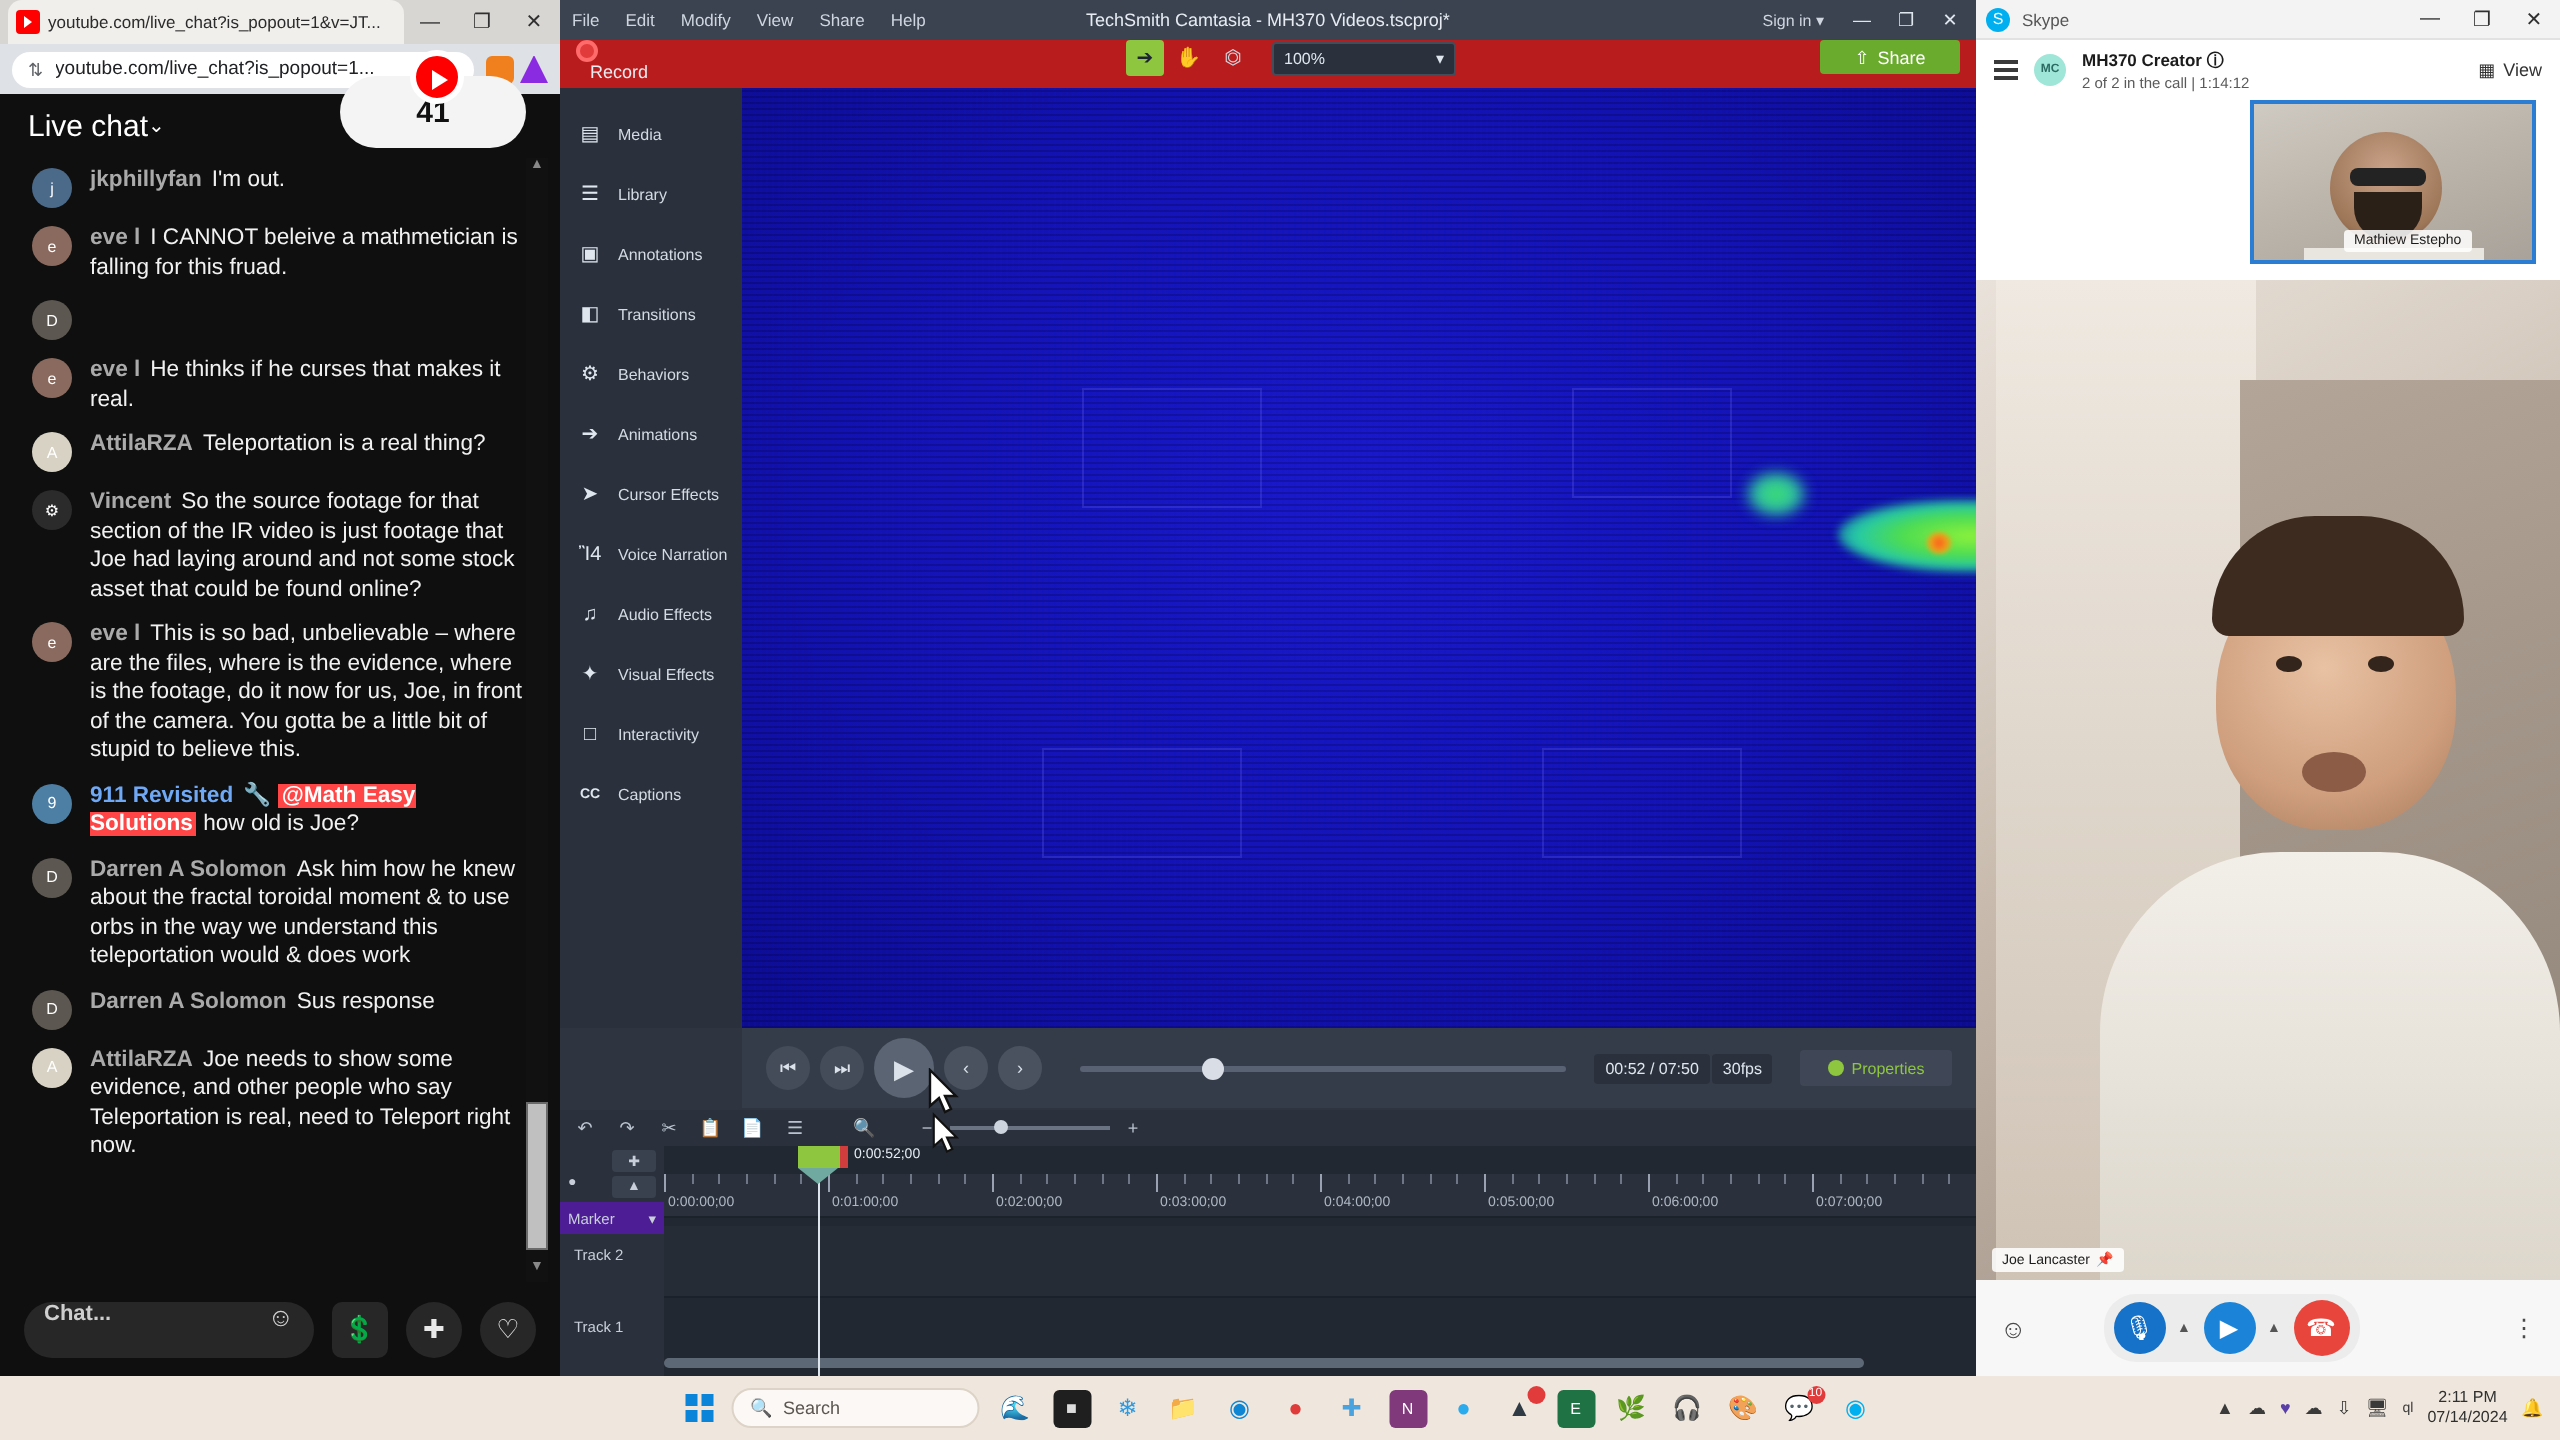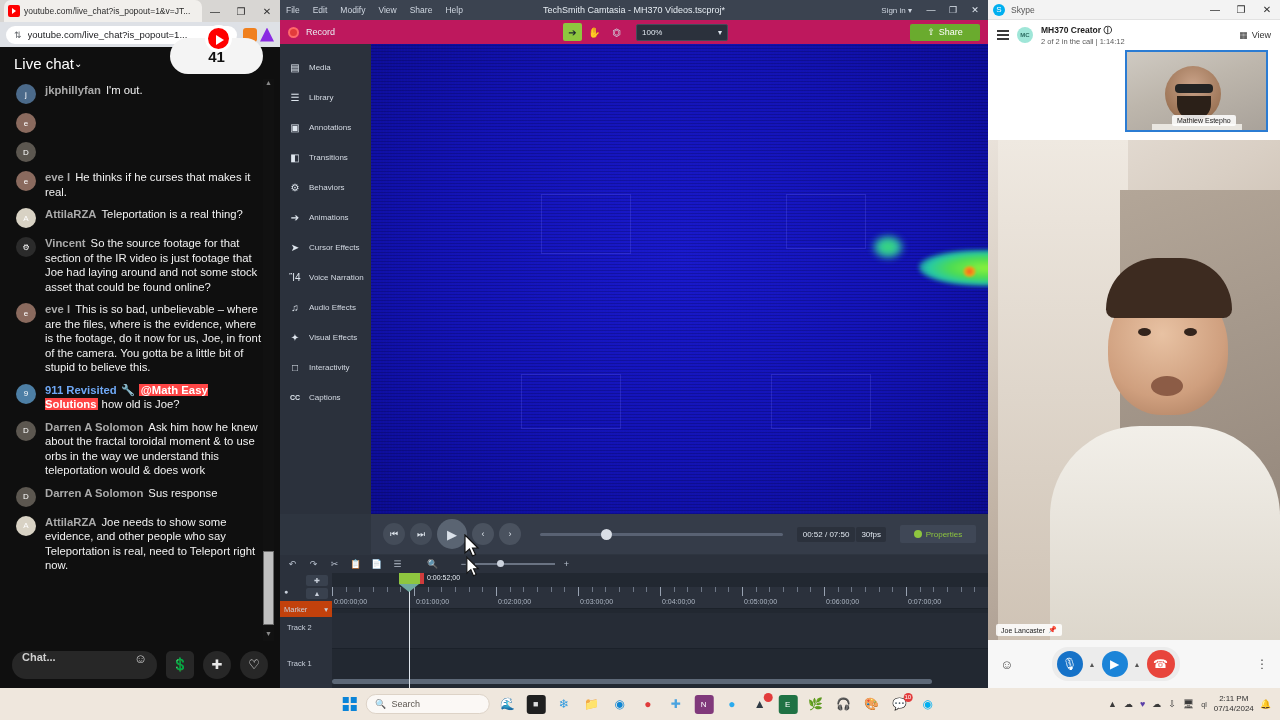--- a/index.html
+++ b/index.html
@@ -73,22 +73,22 @@
   #cam { position:absolute; left:280px; top:0; width:708px; height:688px; background:#2e3540; }
   .cam-title { height:20px; background:#3b4350; display:flex; align-items:center;
                position:relative; padding-left:6px; }
   .cam-menu { display:flex; gap:13px; font-size:8.5px; color:#cfd6e0; }
   .cam-doc { position:absolute; left:0; right:0; text-align:center; font-size:9px;
              color:#e6ecf2; pointer-events:none; }
   .cam-titleright { position:absolute; right:2px; display:flex; align-items:center; gap:0;}
   .cam-signin { font-size:8px; color:#cfd6e0; margin-right:8px; }
   .cam-wb { width:22px;height:20px;display:flex;align-items:center;justify-content:center;
             font-size:9px;color:#dfe6ee;}
-  .cam-toolbar { height:24px; background:#be185d; display:flex; align-items:center;
-                 padding:0 8px; position:relative; }
+  .cam-toolbar { height:24px; background:#b91c1c; display:flex; 
+                 padding:0 8px; position:relative;flex-direction:column; }
   .rec-dot { width:11px;height:11px;border-radius:50%;background:#e23b3b;
              border:2px solid #ff6a6a; }
   .rec-label { font-size:9px; color:#e8edf3; margin-left:7px; }
   .tool-grp { position:absolute; left:283px; display:flex; align-items:center; gap:3px; }
   .tbtn { width:19px;height:18px;display:flex;align-items:center;justify-content:center;
           border-radius:2px; color:#cfd6e0; font-size:10px; }
   .tbtn.active { background:#8ec63f; color:#1d2530; }
   .zoom-sel { margin-left:7px; width:92px; height:17px; background:#2b313c;
               border:1px solid #444c5a; border-radius:2px; display:flex;
               align-items:center; justify-content:space-between; padding:0 5px;
@@ -147,21 +147,21 @@
   .tl-zoom-track { width:80px;height:2px;background:#6a7382; position:relative; }
   .tl-zoom-knob { position:absolute; left:22px; top:-3px; width:7px;height:7px;
                   border-radius:50%; background:#cdd4de; }
 
   .tl { position:absolute; left:0; top:573px; width:708px; height:115px; background:#222831; }
   .tl-head { position:absolute; left:0; top:0; width:52px; height:115px; background:#2b313c; }
   .tl-btn-sm { position:absolute; width:22px;height:11px;background:#39414e;border-radius:2px;
                color:#c8cfda;font-size:7px;display:flex;align-items:center;justify-content:center;}
   .tl-marker { position:absolute; left:0; top:28px; width:52px; height:16px;
                display:flex; align-items:center; justify-content:space-between;
-               padding:0 4px; font-size:7.5px; color:#c8cfda; background:#c2410c; }
+               padding:0 4px; font-size:7.5px; color:#c8cfda; background:#4c1d95; }
   .tl-track-lbl { position:absolute; left:1px; width:52px; font-size:7.5px; color:#c8cfda;
                   padding-left:6px; }
   .tl-ruler { position:absolute; left:52px; top:14px; width:656px; height:22px;
               background:#2b313c; border-bottom:1px solid #1c222a; }
   .tick { position:absolute; top:0; width:1px; height:5px; background:#6e7786; }
   .tick.maj { height:9px; background:#98a2b1; }
   .rlabel { position:absolute; top:11px; font-size:7px; color:#aeb7c4; }
   .playhead { position:absolute; left:129px; top:0; width:1px; height:115px;
               background:#dfe5ec; z-index:6; }
   .ph-grip { position:absolute; left:-10px; top:0; width:21px; height:11px;
@@ -277,20 +277,21 @@
       <span class="chev">⌄</span>
     </div>
 
     <div class="chat-scroll" id="chatList">
         <div class="msg">
           <span class="avatar" style="background: rgb(75, 106, 138);">j</span>
           <div class="msg-body"><span class="author">jkphillyfan</span><span>I'm out.</span></div>
         </div>
         <div class="msg">
           <span class="avatar" style="background: rgb(138, 106, 94);">e</span>
+          <div class="msg-body"><span class="author">eve l</span><span>I CANNOT beleive a mathmetician is falling for this fruad.</span></div>
         </div>
         <div class="msg">
           <span class="avatar" style="background: rgb(92, 87, 80);">D</span>
         </div>
         <div class="msg">
           <span class="avatar" style="background: rgb(138, 106, 94);">e</span>
           <div class="msg-body"><span class="author">eve l</span><span>He thinks if he curses that makes it real.</span></div>
         </div>
         <div class="msg">
           <span class="avatar" style="background: rgb(216, 210, 196);">A</span>

